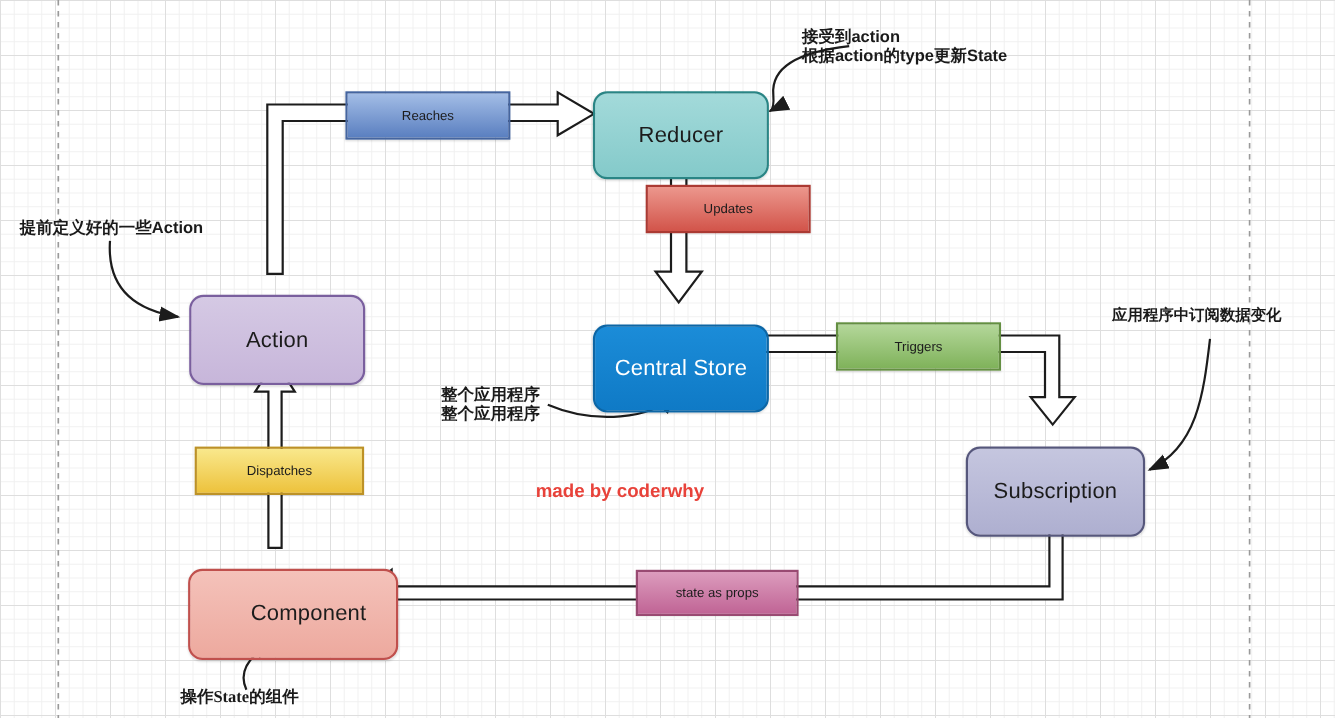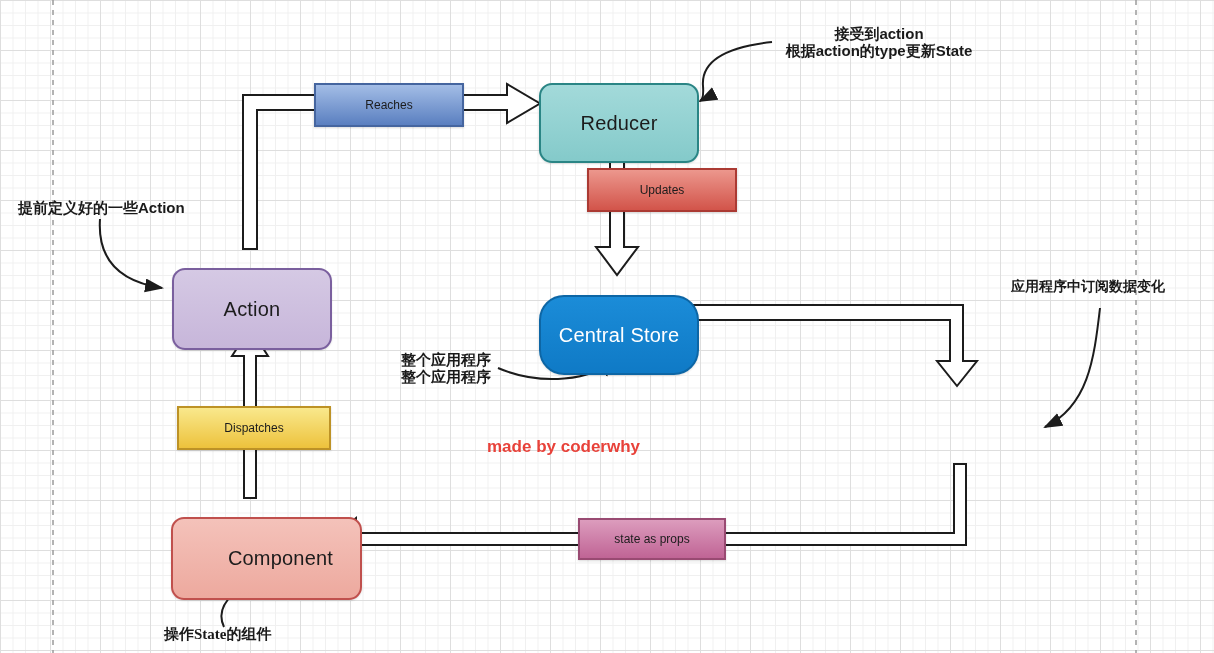--- a/index.html
+++ b/index.html
@@ -33,21 +33,21 @@
     color: #1c1c1c;
     letter-spacing: 0.2px;
     box-shadow: 0 1px 2px rgba(0,0,0,0.12);
     margin-top: 19px;
   }
   .node-reducer       { left: 539px; top: 64px;  width: 156px; height: 76px;
                         background: linear-gradient(#a3dada, #84caca); border-color: #2a8585; }
   .node-action        { left: 172px; top: 249px; width: 156px; height: 78px;
                         background: linear-gradient(#d5c9e4, #c7b6da); border-color: #7a5f9e; text-align: center; }
   .node-central-store { left: 539px; top: 276px; width: 156px; height: 76px;
-                        background: linear-gradient(#1b8cd8, #0f7ac6); border-color: #0d66a5; color: #ffffff; border-radius: 25px; }
+                        background: linear-gradient(#1b8cd8, #0f7ac6); border-color: #0d66a5; color: #ffffff; }
   .node-subscription  { left: 878px; top: 387px; width: 159px; height: 78px;
                         background: linear-gradient(#c5c6df, #aeafd0); border-color: #56577c; }
   .node-component     { left: 171px; top: 498px; width: 159px; height: 79px;
                         background: linear-gradient(#f4c2ba, #eda99e); border-color: #c0504d; padding-left: 28px; }
 
   .clabel {
     position: absolute;
     z-index: 4;
     display: flex;
     align-items: center;
@@ -71,21 +71,21 @@
 
   .note {
     position: absolute;
     z-index: 3;
     font-size: 15px;
     font-weight: 600;
     color: #1a1a1a;
     line-height: 17px;
     white-space: nowrap;
   }
-  .note-reducer      { left: 729px; top: 25px;  width: 300px; text-align: center; }
+  .note-reducer      { left: 729px; top: 25px;  width: 300px; text-align: left; }
   .note-action       { left: 18px;  top: 199px; }
   .note-store        { left: 386px; top: 351px; width: 120px; text-align: center; }
   .note-subscription { left: 1011px; top: 278px; font-size: 14px; }
   .note-component    { left: 164px; top: 626px; font-family: Liberation Serif, serif; }
 
   .watermark {
     position: absolute;
     z-index: 3;
     left: 487px; top: 437px;
     font-size: 17px;
@@ -127,29 +127,35 @@
 
   <div class="node node-reducer">
     <span>Reducer</span>
   </div>
   <div class="node node-action">
     <span>Action</span>
   </div>
   <div class="node node-central-store">
     <span>Central Store</span>
   </div>
+  <div class="node node-subscription">
+    <span>Subscription</span>
+  </div>
   <div class="node node-component">
     <span>Component</span>
   </div>
 
   <div class="clabel clabel-reaches">
     <span>Reaches</span>
   </div>
   <div class="clabel clabel-updates">
     <span>Updates</span>
+  </div>
+  <div class="clabel clabel-triggers">
+    <span>Triggers</span>
   </div>
   <div class="clabel clabel-dispatches">
     <span>Dispatches</span>
   </div>
   <div class="clabel clabel-state-as-props">
     <span>state as props</span>
   </div>
 
   <div class="note note-reducer">
     <div>接受到action</div>

